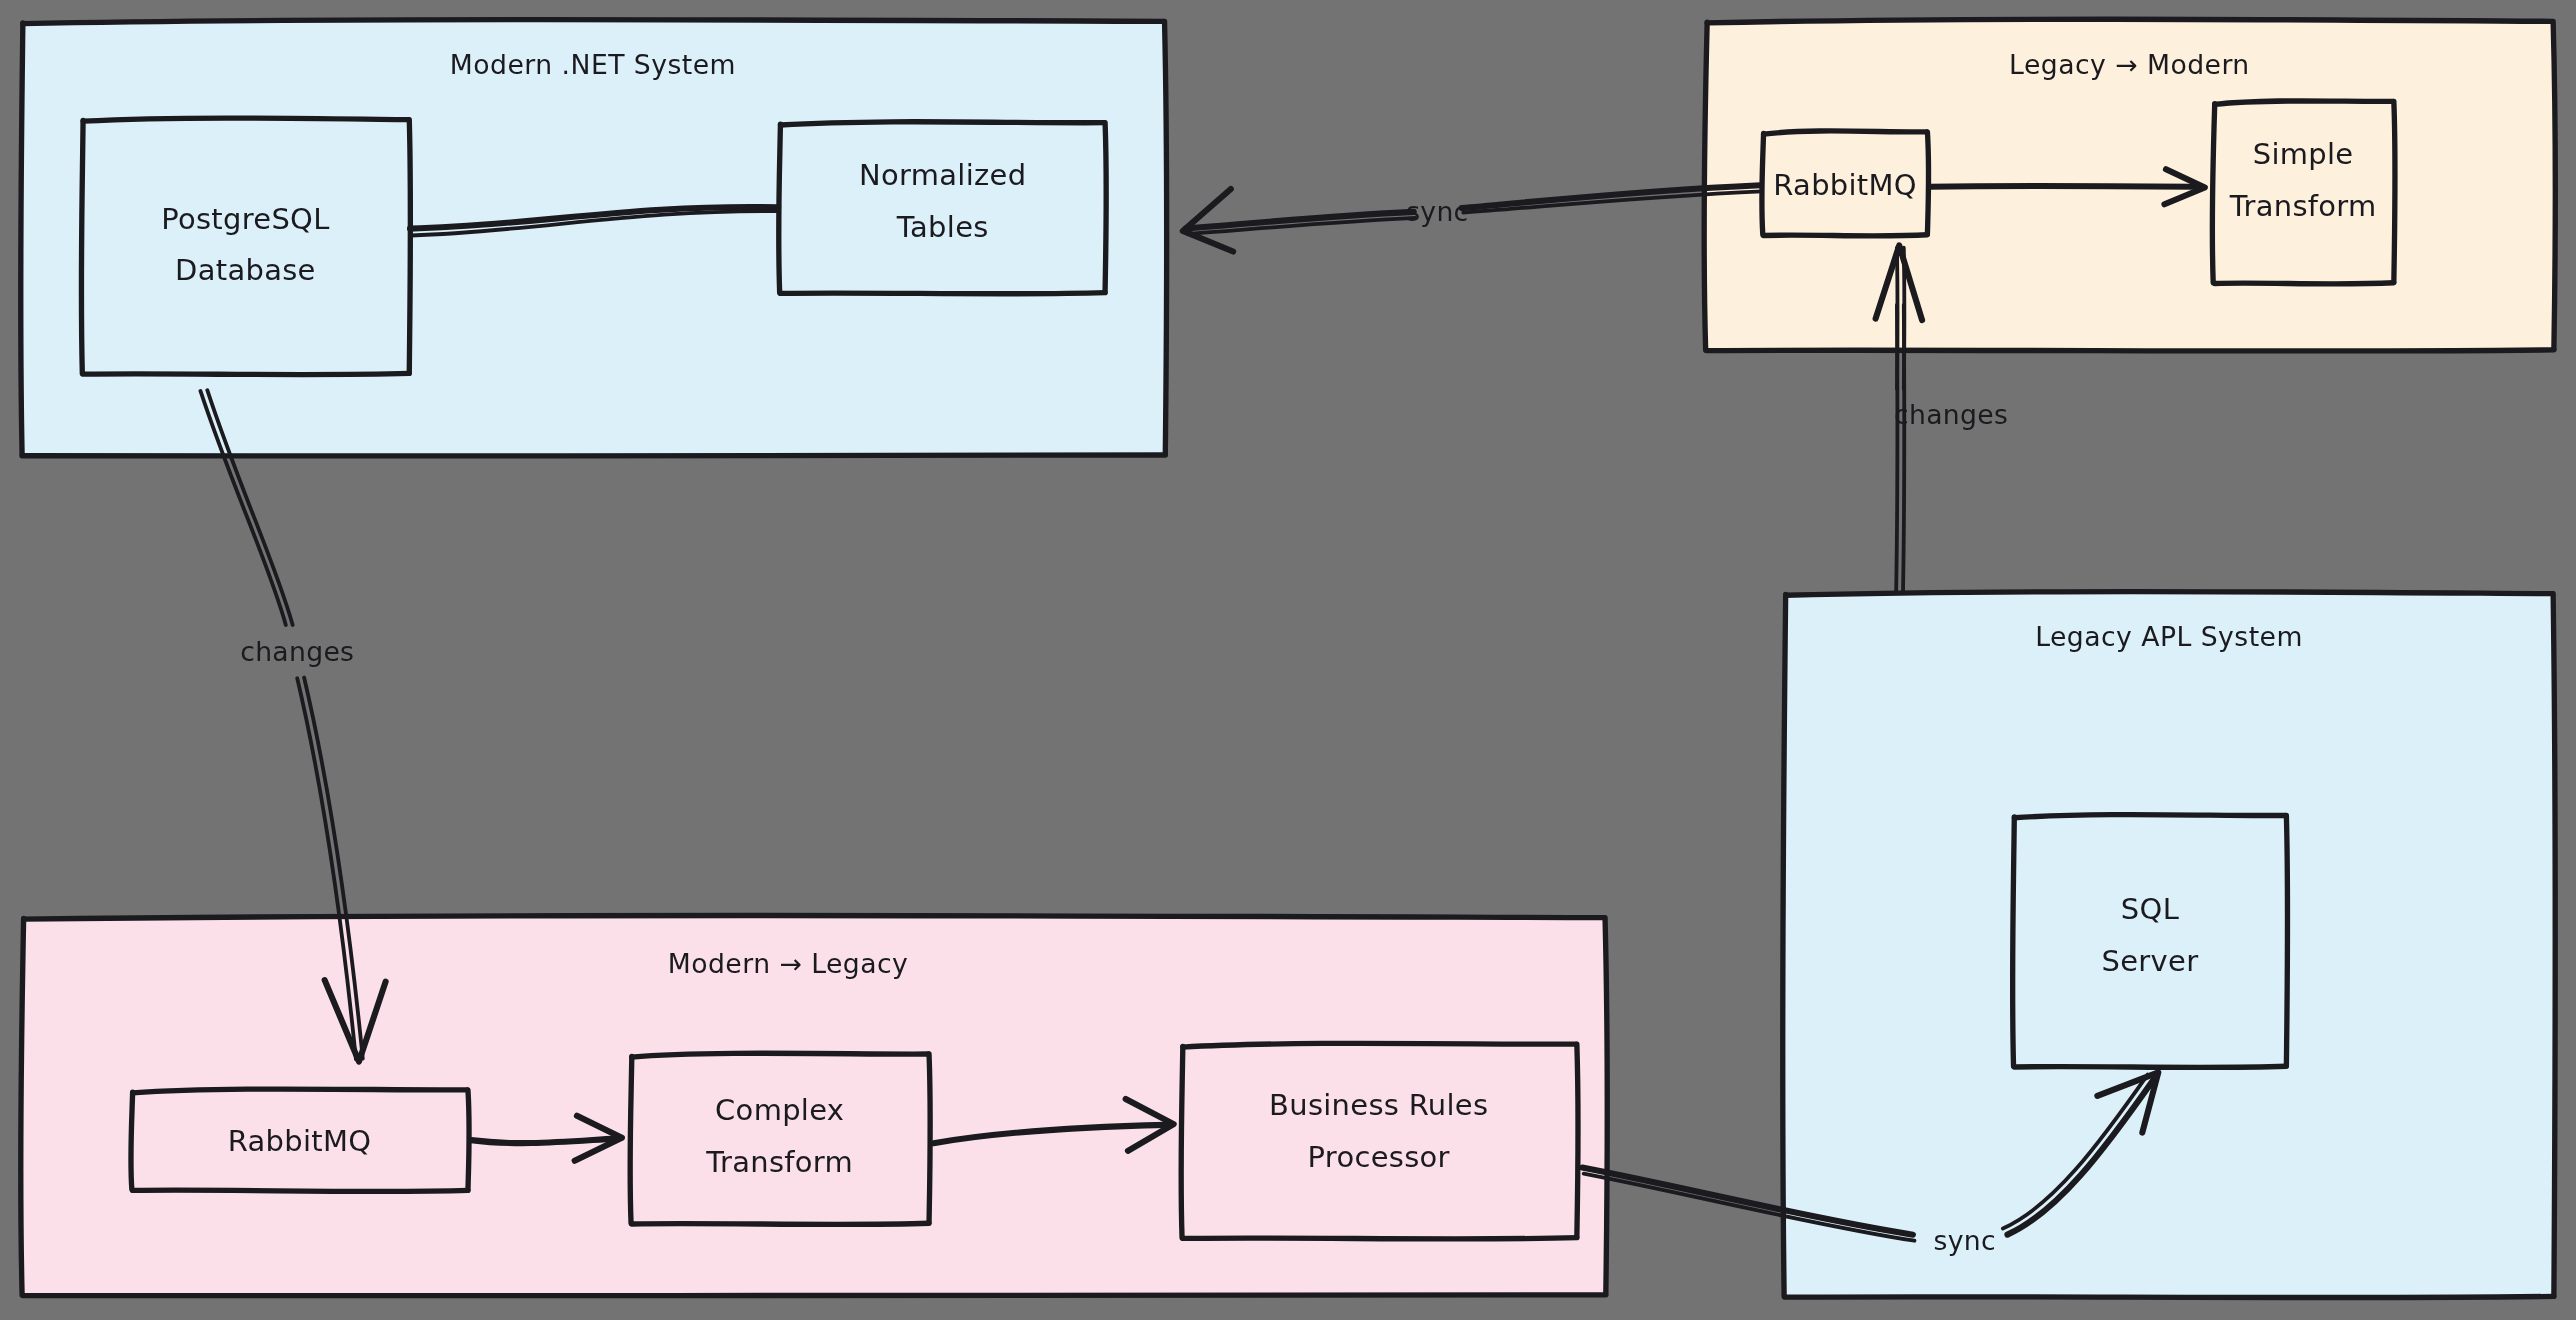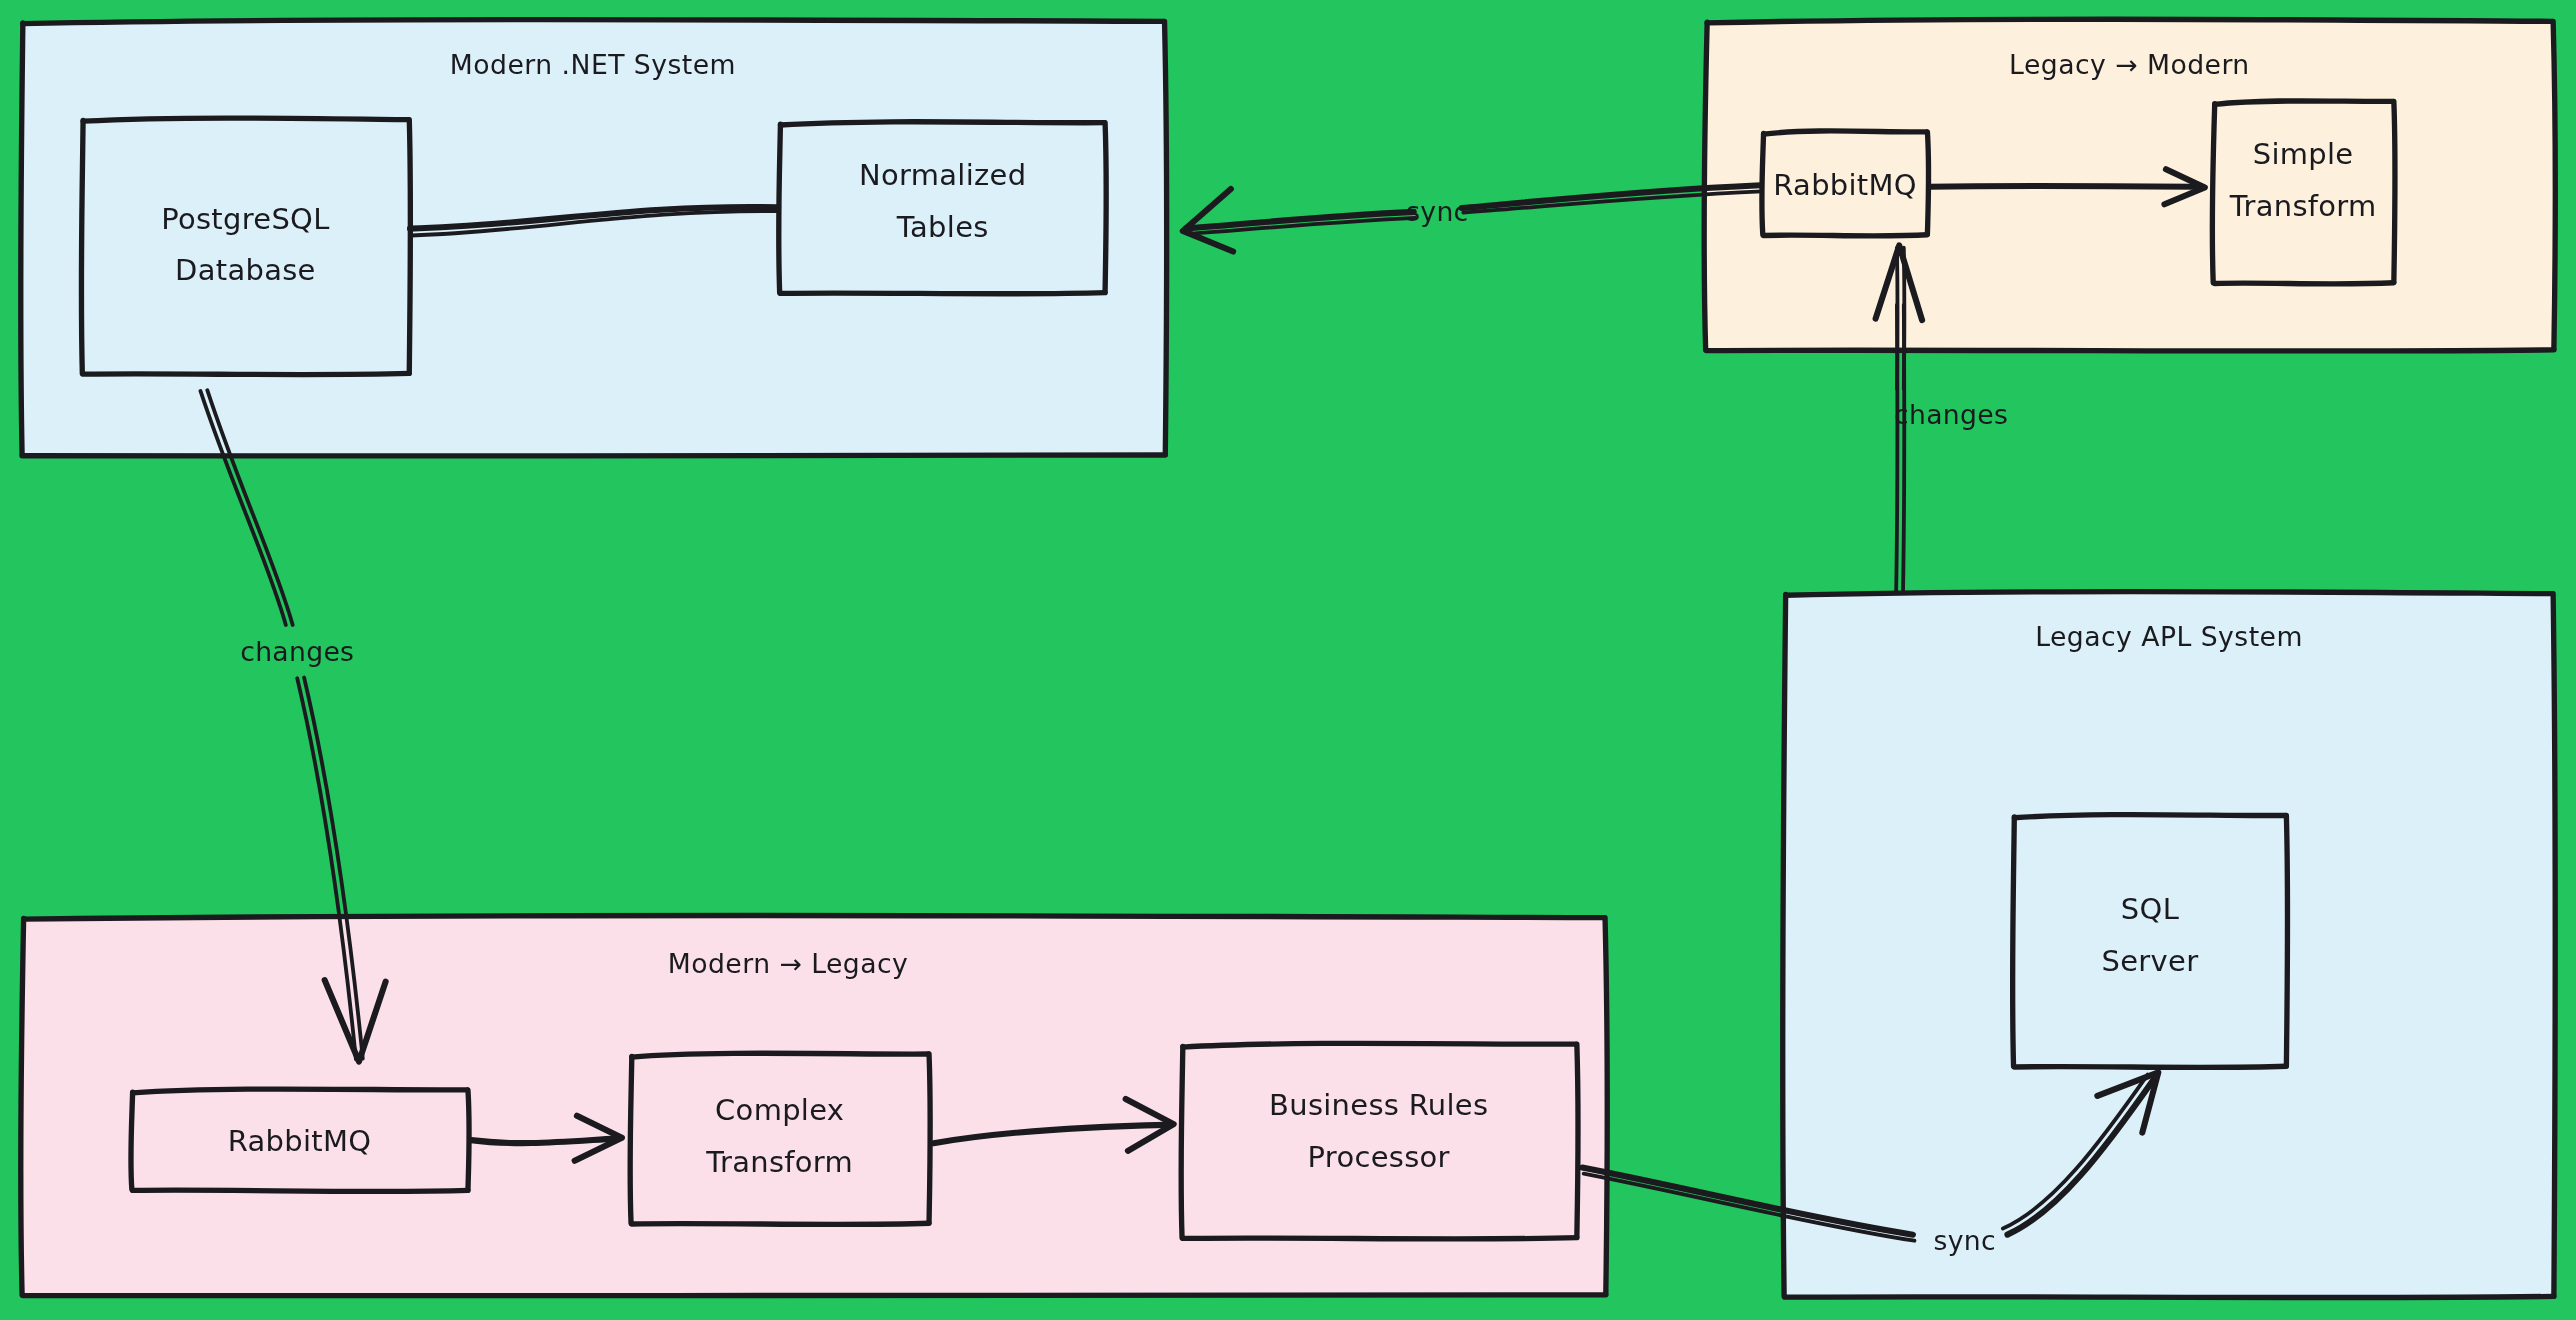--- a/index.html
+++ b/index.html
@@ -11,21 +11,21 @@
   body {
     width: 2576px;
     height: 1320px;
     overflow: hidden;
     font-family: "DejaVu Sans", sans-serif;
   }
   #canvas {
     position: relative;
     width: 2576px;
     height: 1320px;
-    background: #22c55e;
+    background: #737373;
   }
   svg#diagram {
     position: absolute;
     left: 0;
     top: 0;
     width: 2576px;
     height: 1320px;
     display: block;
   }
   

